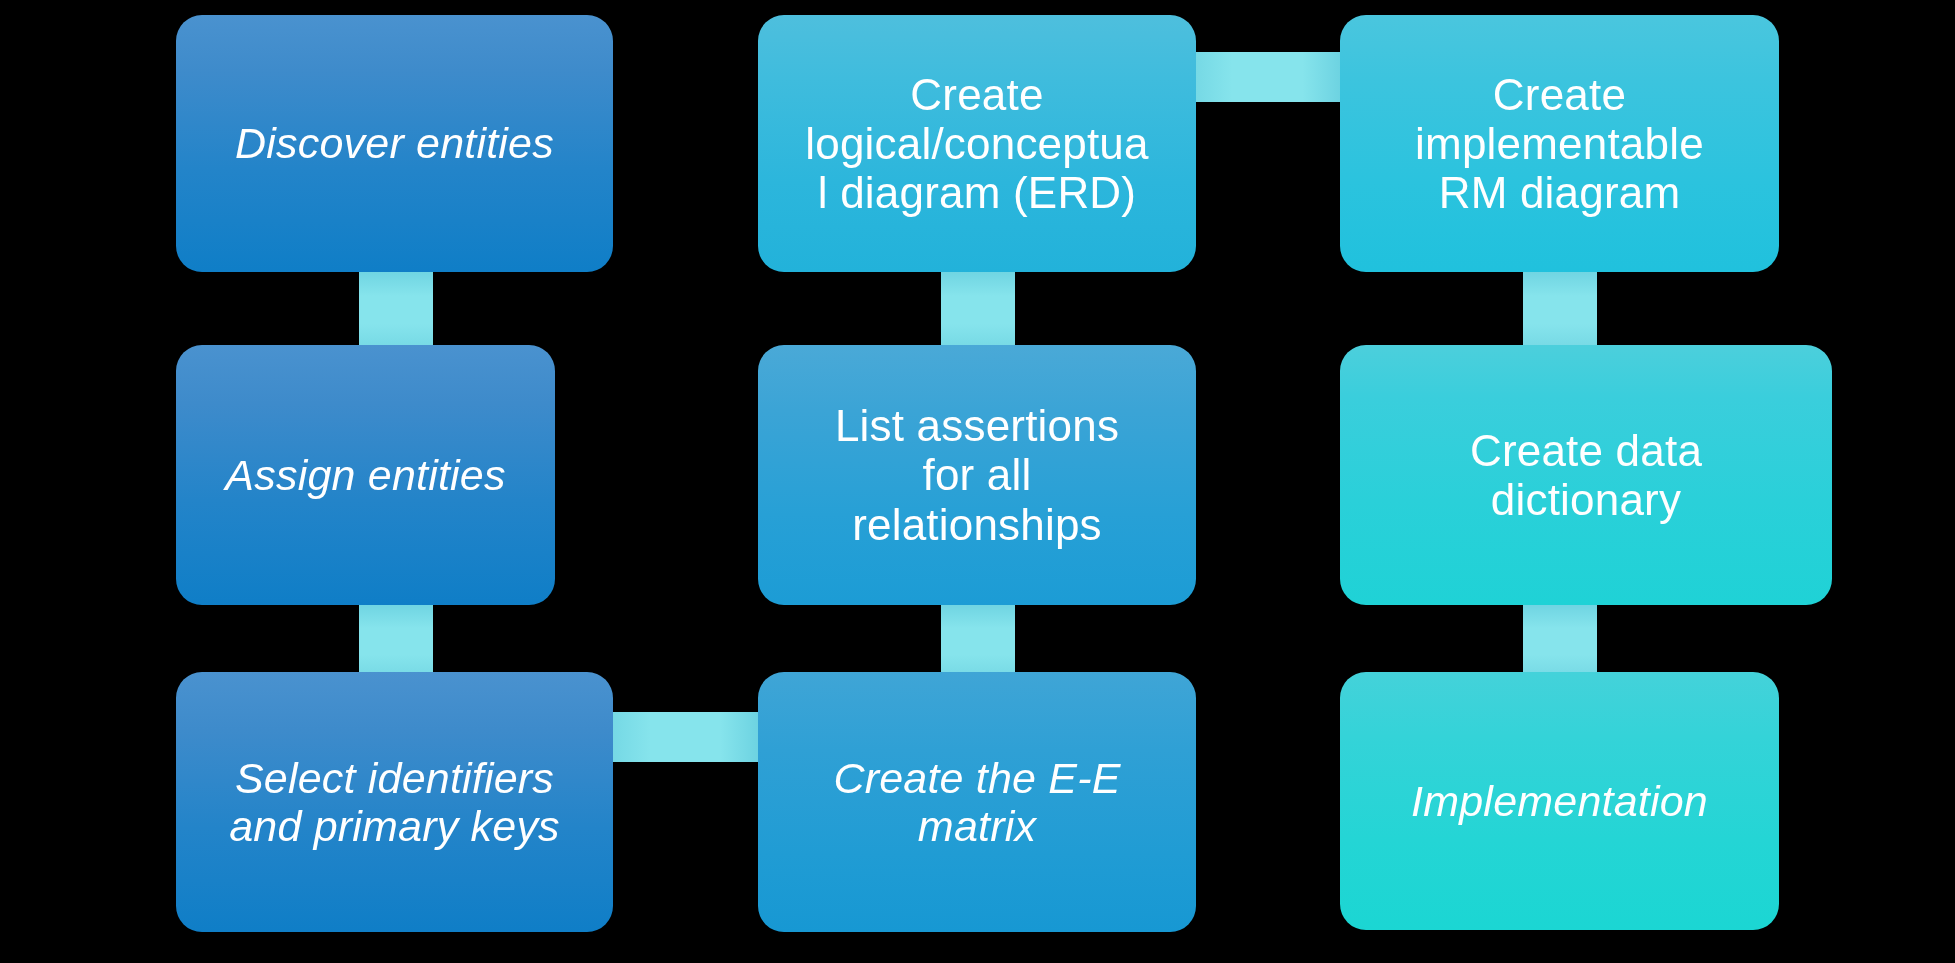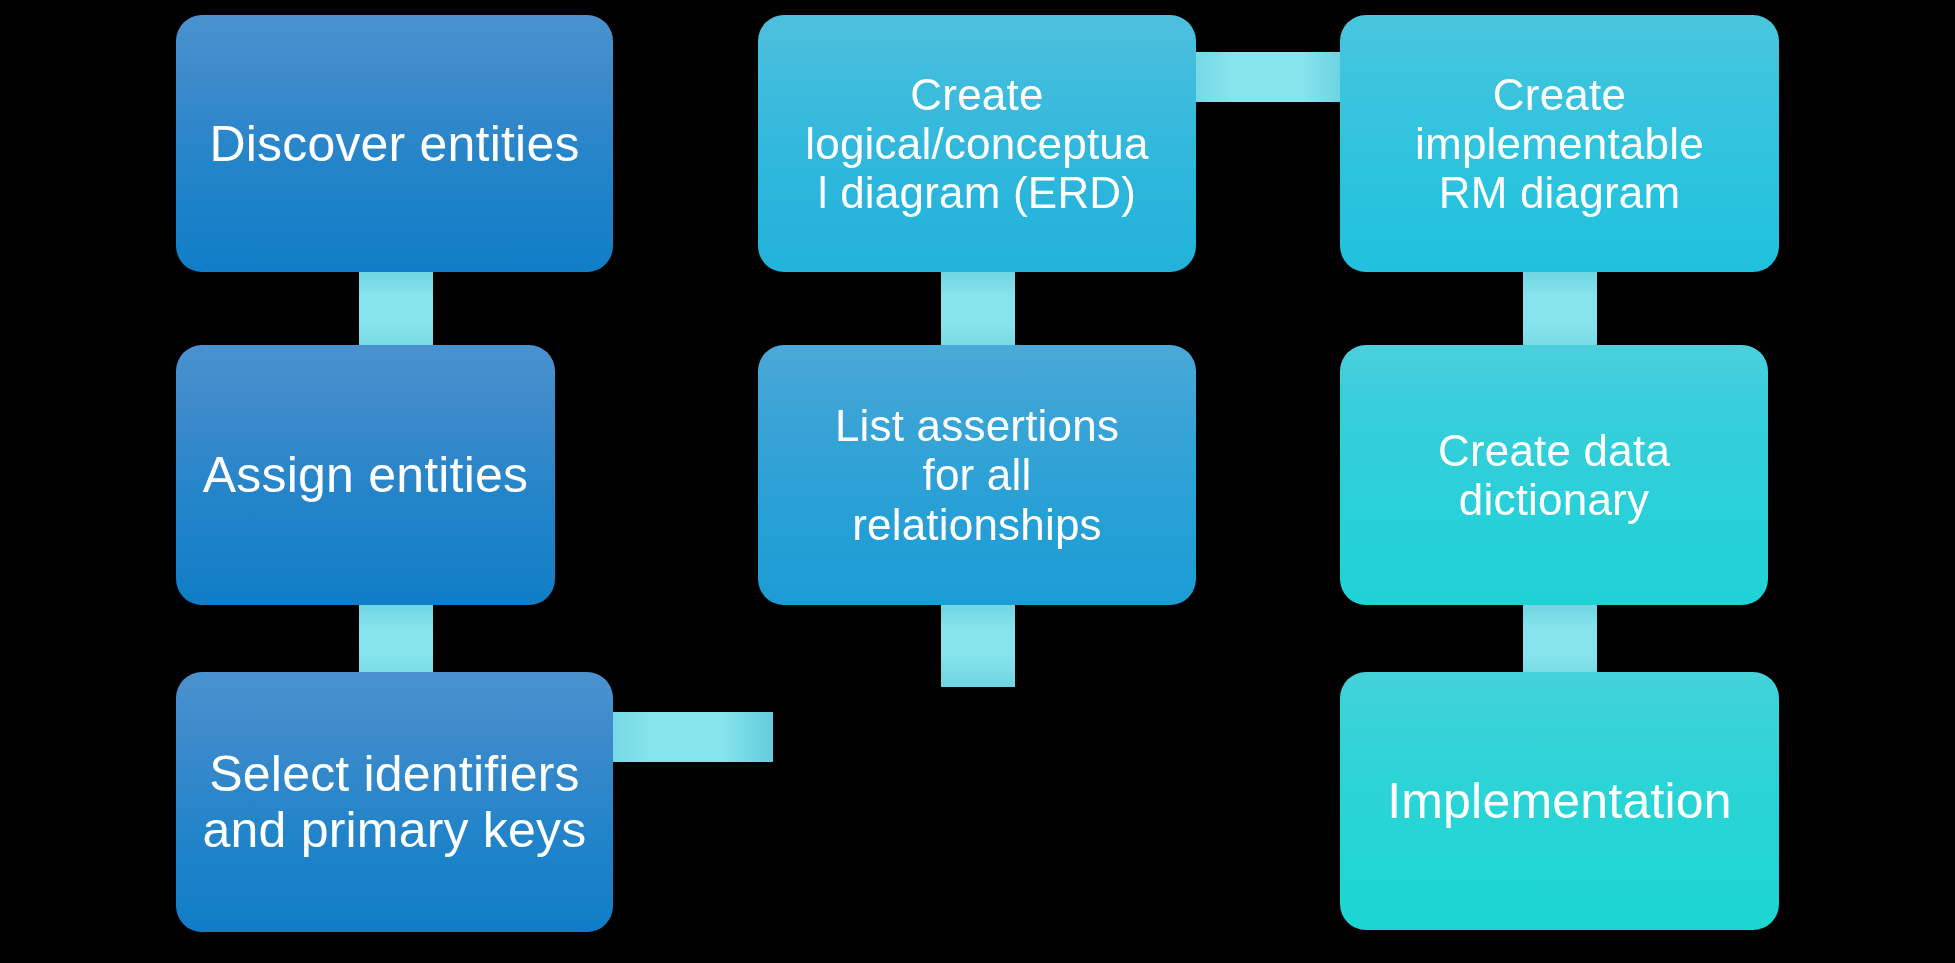--- a/index.html
+++ b/index.html
@@ -58,21 +58,21 @@
   .c2-top { background: linear-gradient(180deg, #4ebfdd 0%, #3fbcdd 25%, #2cb6dc 65%, #22b2da 100%); }
   .c2     { background: linear-gradient(180deg, #4aa9d7 0%, #3ba4d6 25%, #27a0d6 65%, #1c9cd5 100%); }
   .c2-bot { background: linear-gradient(180deg, #3fa5d6 0%, #2fa0d5 30%, #209cd4 70%, #1798d3 100%); }
   
   .c3-top { background: linear-gradient(180deg, #4ac6de 0%, #3cc4de 25%, #2bc3de 65%, #20c1dd 100%); }
   .c3     { background: linear-gradient(180deg, #4ccfdc 0%, #3ace dc 20%, #2ad0d9 60%, #1fd2d6 100%);
             background: linear-gradient(180deg, #4ccfdc 0%, #3acedc 20%, #2ad0d9 60%, #1fd2d6 100%); }
   .c3-bot { background: linear-gradient(180deg, #44d2da 0%, #34d3d8 25%, #24d5d5 65%, #1bd6d3 100%); }
 
   
-  .fs-lg  { font-size: 50px; }
+  .fs-lg  { font-size: 43px; font-style: italic; }
   .fs-md  { font-size: 44px; }
 </style>
 </head>
 <body>
 
 <div id="canvas">
 
   <div class="connector" style="left:359px; top:258px; width:74px; height:100px;"></div>
   <div class="connector" style="left:359px; top:592px; width:74px; height:95px;"></div>
 
@@ -104,28 +104,32 @@
   <div class="node c1" style="left:176px; top:345px; width:379px; height:260px;">
     <span class="label fs-lg">Assign entities</span>
   </div>
 
   <div class="node c2" style="left:758px; top:345px; width:438px; height:260px;">
     <span class="label fs-md">List assertions
 for all
 relationships</span>
   </div>
 
-  <div class="node c3" style="left:1340px; top:345px; width:428px; height:260px;">
+  <div class="node c3" style="left:1340px; top:345px; width:492px; height:260px;">
     <span class="label fs-md">Create data
 dictionary</span>
   </div>
 
   <div class="node c1" style="left:176px; top:672px; width:437px; height:260px;">
     <span class="label fs-lg">Select identifiers
 and primary keys</span>
   </div>
 
+  <div class="node c2-bot" style="left:758px; top:672px; width:438px; height:260px;">
+    <span class="label fs-lg">Create the E-E
+matrix</span>
+  </div>
 
   <div class="node c3-bot" style="left:1340px; top:672px; width:439px; height:258px;justify-content:center;">
     <span class="label fs-lg">Implementation</span>
   </div>
 
 </div>
 
 </body></html>

